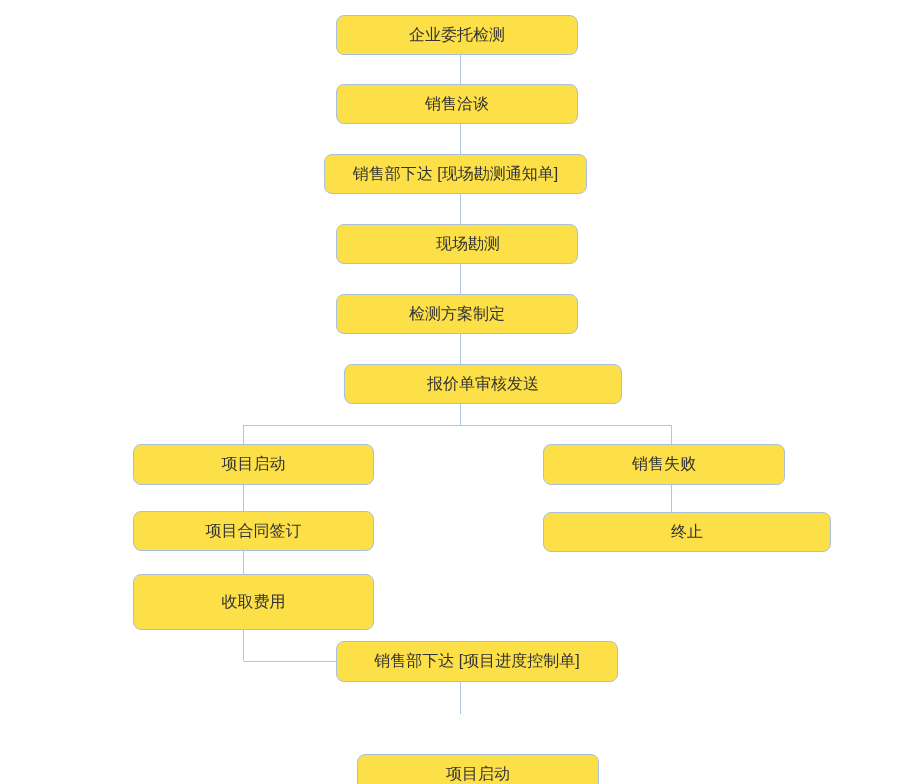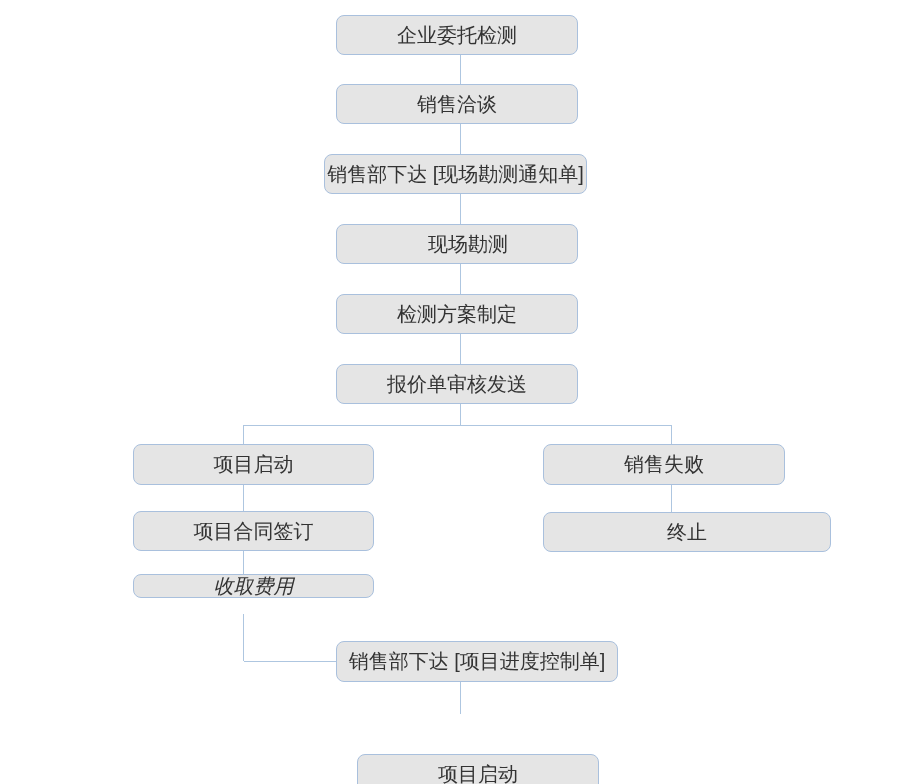--- a/index.html
+++ b/index.html
@@ -11,27 +11,27 @@
     position: relative;
     width: 900px;
     height: 784px;
     background: #ffffff;
     font-family: "Liberation Sans", "DejaVu Sans", sans-serif;
     overflow: hidden;
   }
   .node {
     position: absolute;
     box-sizing: border-box;
-    background: #e5e5e5;
+    background: #fde047;
     border: 1px solid #a9c0dd;
     border-radius: 8px;
     display: flex;
     align-items: center;
     justify-content: center;
-    font-size: 20px;
+    font-size: 16px;
     color: #333333;
     white-space: nowrap;
     text-align: center;
   }
   .edge {
     position: absolute;
     background: #aec6e0;
   }
   .edge.v { width: 1px; }
   .edge.h { height: 1px; }
@@ -55,22 +55,22 @@
   <div class="edge v" style="left:243px; top:551px; height:23px;"></div>
   <div class="edge v" style="left:243px; top:614px; height:47px;"></div>
   <div class="edge h" style="left:244px; top:661px; width:92px;"></div>
   <div class="edge v" style="left:460px; top:682px; height:32px;"></div>
 
   <div class="node" style="left:336px; top:15px;  width:242px; height:40px;">企业委托检测</div>
   <div class="node" style="left:336px; top:84px;  width:242px; height:40px;">销售洽谈</div>
   <div class="node" style="left:324px; top:154px; width:263px; height:40px;">销售部下达 [现场勘测通知单]</div>
   <div class="node" style="left:336px; top:224px; width:242px; height:40px;padding-left:22px;">现场勘测</div>
   <div class="node" style="left:336px; top:294px; width:242px; height:40px;">检测方案制定</div>
-  <div class="node" style="left:336px; top:364px; width:242px; height:40px;">报价单审核发送</div>
+  <div class="node" style="left:344px; top:364px; width:278px; height:40px;">报价单审核发送</div>
   <div class="node" style="left:133px; top:444px; width:241px; height:41px;">项目启动</div>
   <div class="node" style="left:543px; top:444px; width:242px; height:41px;">销售失败</div>
   <div class="node" style="left:133px; top:511px; width:241px; height:40px;">项目合同签订</div>
   <div class="node" style="left:543px; top:512px; width:288px; height:40px;">终止</div>
-  <div class="node" style="left:133px; top:574px; width:241px; height:24px;font-style:italic;">收取费用</div>
+  <div class="node" style="left:133px; top:574px; width:241px; height:56px;">收取费用</div>
   <div class="node" style="left:336px; top:641px; width:282px; height:41px;">销售部下达 [项目进度控制单]</div>
   <div class="node" style="left:357px; top:714px; width:242px; height:41px;margin-top:40px;">项目启动</div>
 
 </div>
 
 </body></html>

